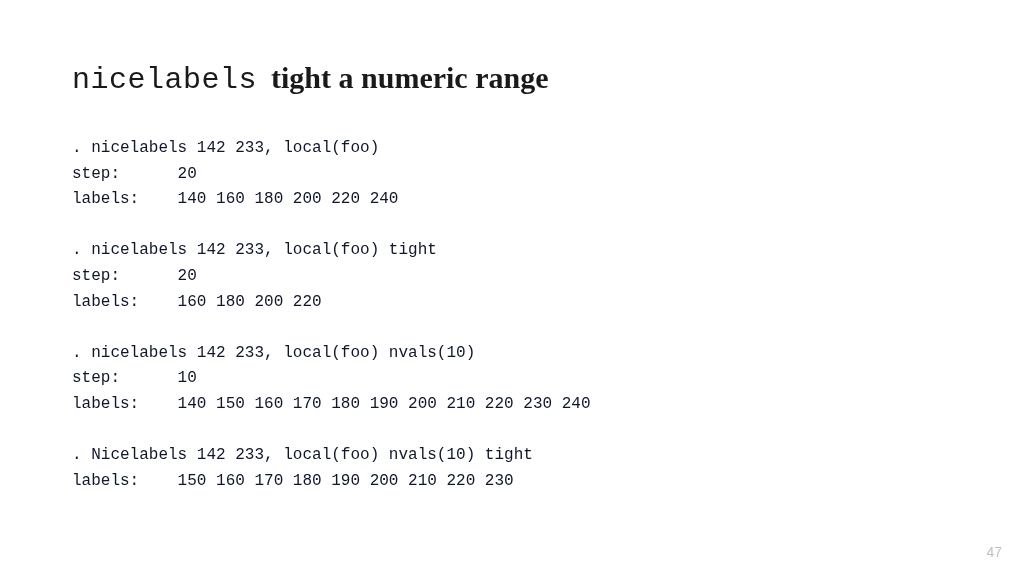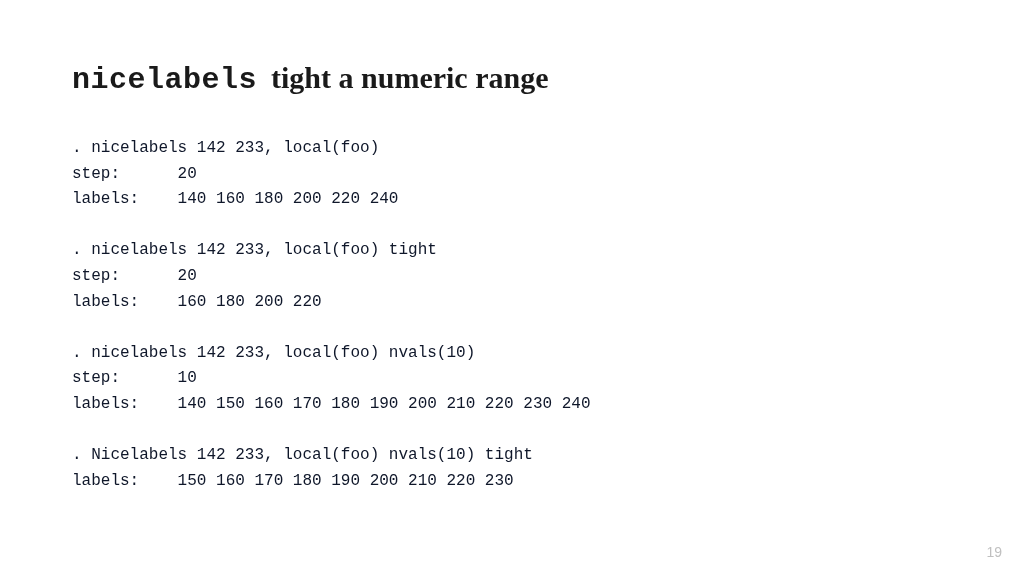--- a/index.html
+++ b/index.html
@@ -21,21 +21,21 @@
     position: relative;
   }
   .title {
     font-size: 30px;
     font-weight: 600;
     margin-bottom: 38px;
     line-height: 1.2;
   }
   .title .mono {
     font-family: "Lucida Console", Consolas, "Courier New", monospace;
-    font-weight: 700;
+    font-weight: 400;
     letter-spacing: 0.5px;
     margin-right: 14px;
   }
   .code-block {
     font-family: "Lucida Console", Consolas, "Courier New", monospace;
     font-size: 16px;
     line-height: 1.6;
     white-space: pre;
     color: #0f172a;
   }
@@ -62,14 +62,14 @@
 . nicelabels 142 233, local(foo) tight
 step:      20
 labels:    160 180 200 220
 
 . nicelabels 142 233, local(foo) nvals(10)
 step:      10
 labels:    140 150 160 170 180 190 200 210 220 230 240
 
 . Nicelabels 142 233, local(foo) nvals(10) tight
 labels:    150 160 170 180 190 200 210 220 230</div>
-  <div class="page-number">19</div>
+  <div class="page-number">47</div>
 </div>
 
 </body></html>

